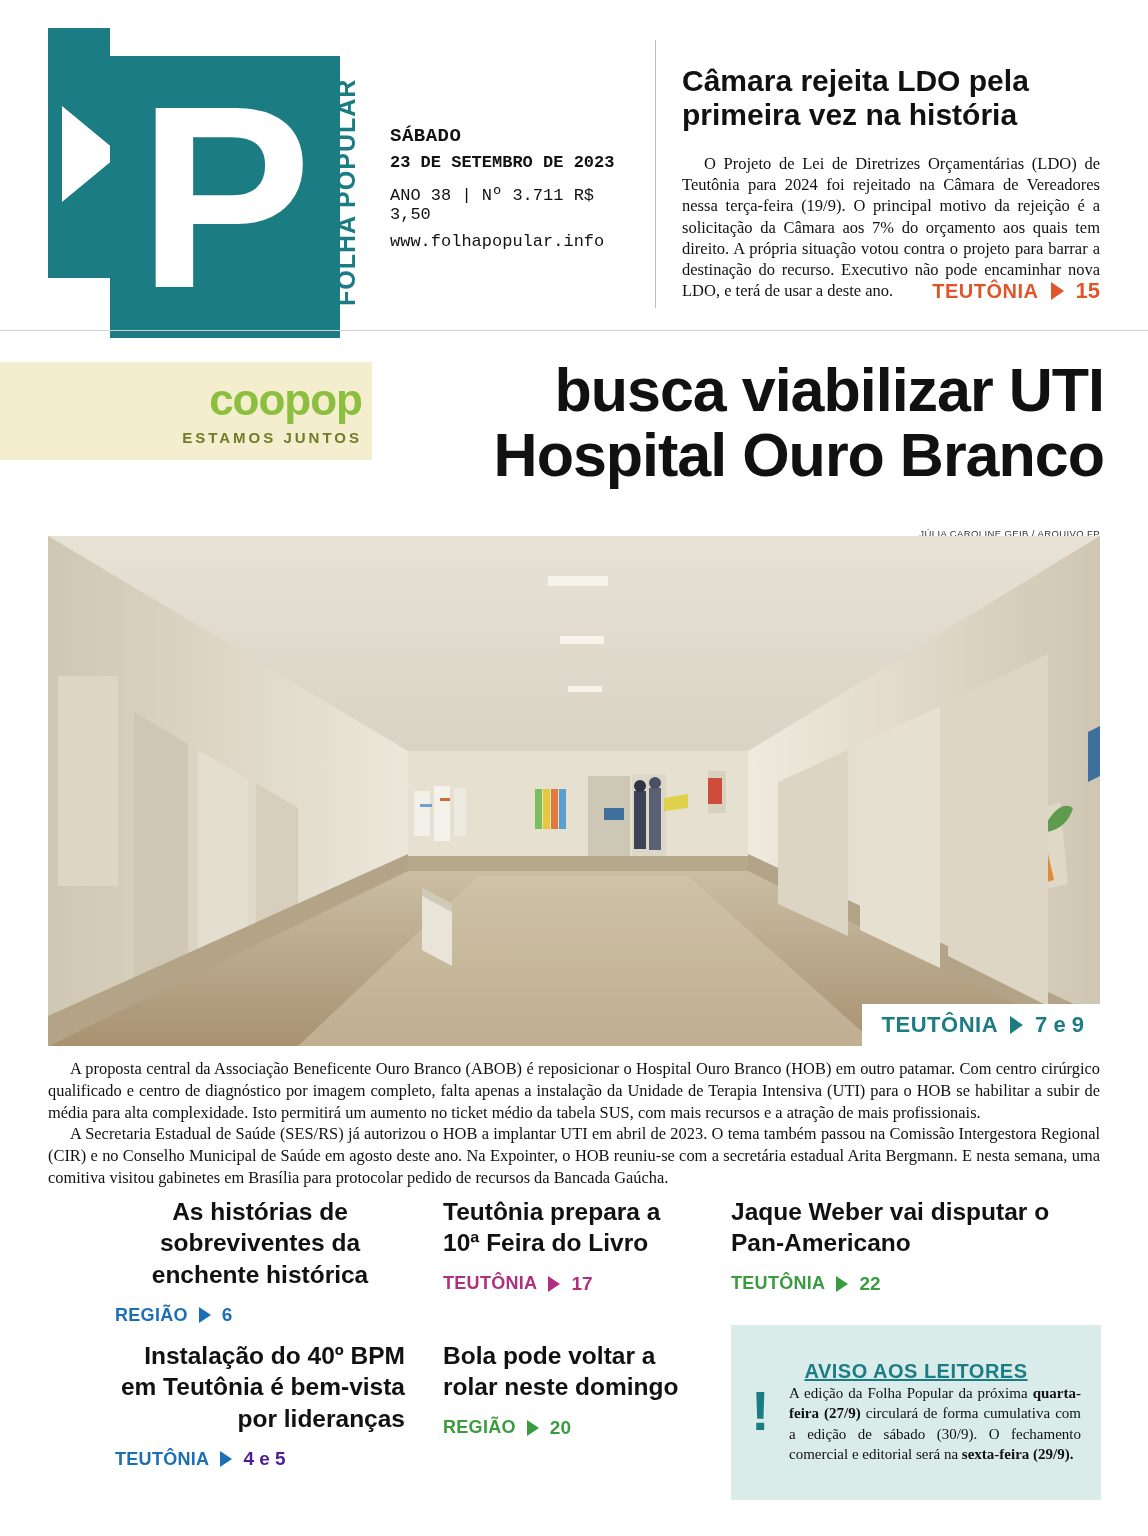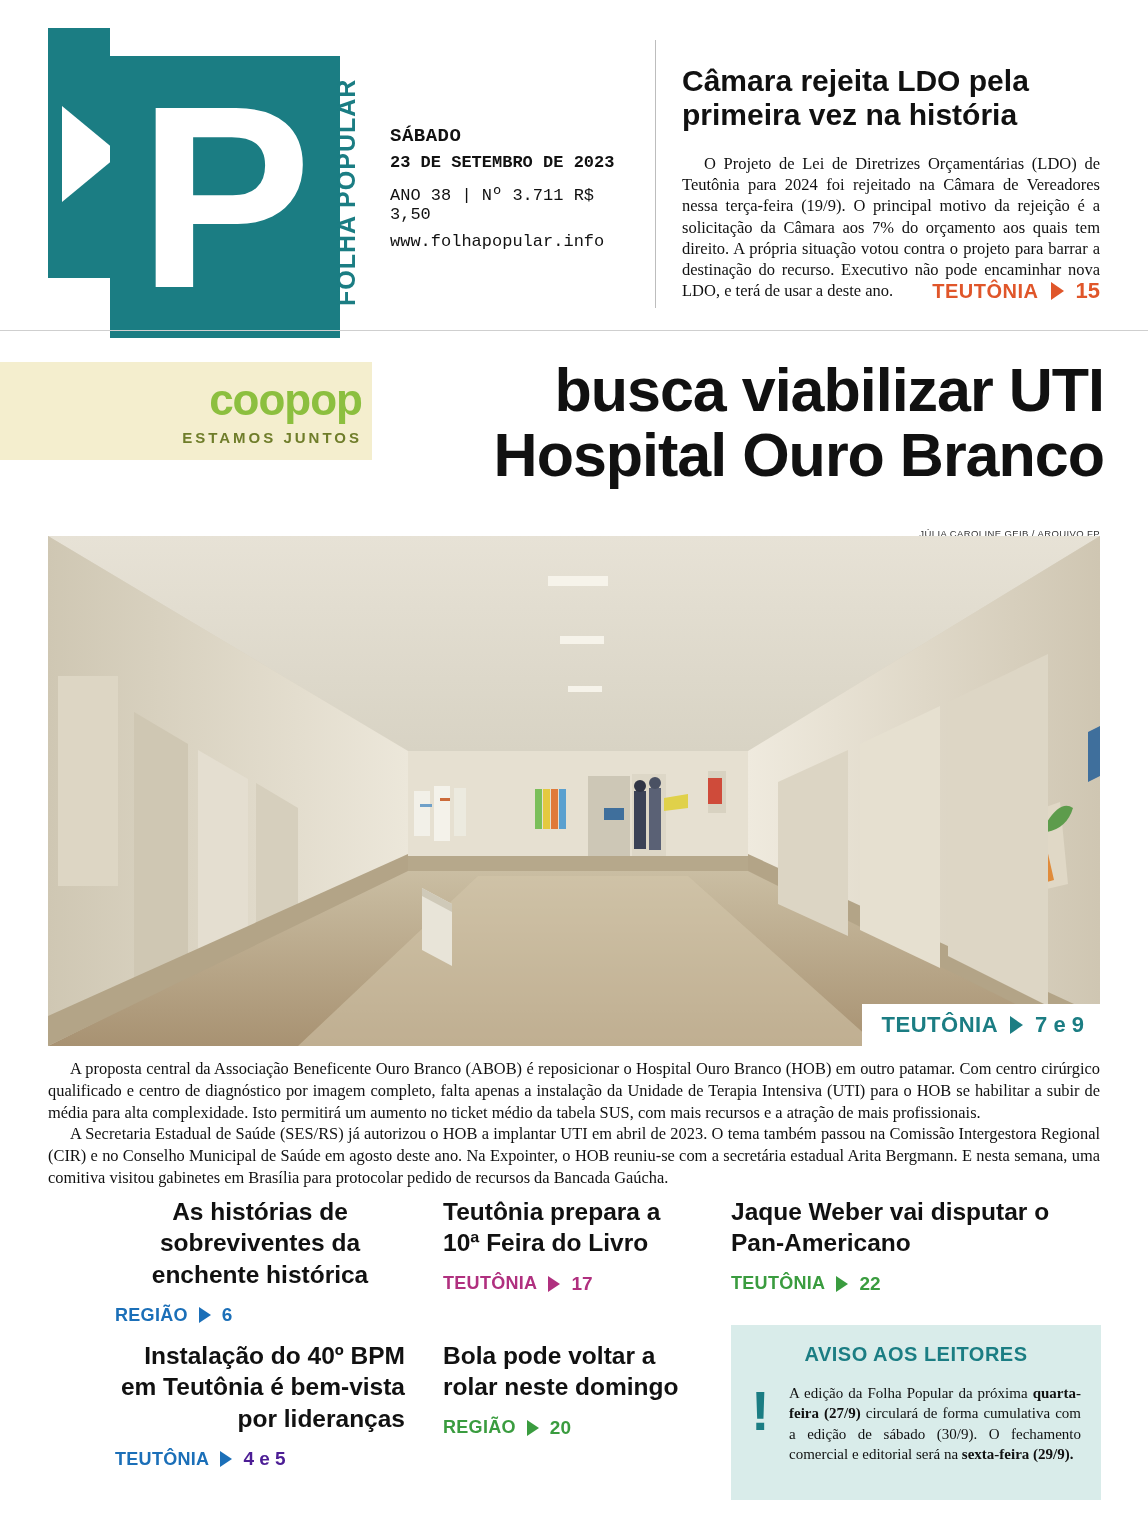--- a/index.html
+++ b/index.html
@@ -59,21 +59,21 @@
   
   .col{position:absolute;font-family:"Liberation Sans",sans-serif;}
   .teaser-title{font-family:"Liberation Sans",sans-serif;font-weight:bold;font-size:24.5px;line-height:1.28;color:#111;}
   .teaser-tag{display:flex;align-items:center;gap:11px;margin-top:14px;}
   .teaser-tag .tl{font-family:"Liberation Sans",sans-serif;font-weight:bold;font-size:18px;letter-spacing:.3px;}
   .teaser-tag .ta{width:0;height:0;border-top:8px solid transparent;border-bottom:8px solid transparent;border-left:12px solid #000;}
   .teaser-tag .tn{font-family:"Liberation Sans",sans-serif;font-weight:bold;font-size:19px;}
 
   
   .notice{position:absolute;left:731px;top:1325px;width:370px;height:175px;background:#d9ecea;}
-  .notice h3{margin:0;padding-top:18px;text-align:center;font-family:"Liberation Sans",sans-serif;font-weight:bold;font-size:20px;color:#1b7d83;letter-spacing:.5px;}
+  .notice h3{margin:17px;padding-top:18px;text-align:center;font-family:"Liberation Sans",sans-serif;font-weight:bold;font-size:20px;color:#1b7d83;letter-spacing:.5px;text-decoration:underline;}
   .notice .bang{position:absolute;left:20px;top:58px;font-family:"Liberation Sans",sans-serif;font-weight:bold;font-size:56px;color:#1b7d83;line-height:1;}
   .notice p{position:absolute;left:58px;top:58px;width:292px;margin:0;font-size:15px;line-height:1.36;text-align:justify;color:#111;}
   .notice b{font-weight:bold;}
 </style>
 </head>
 <body>
 
 <div class="page">
 
   <div class="masthead">

